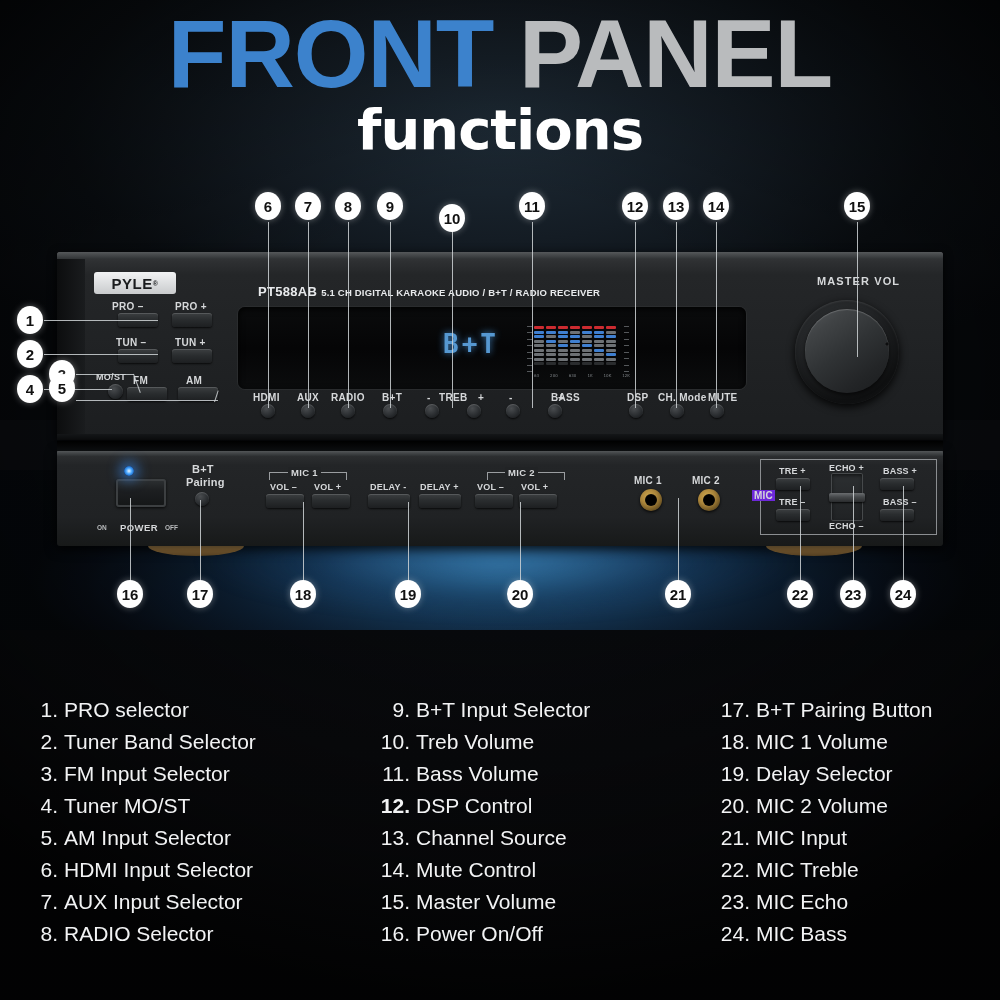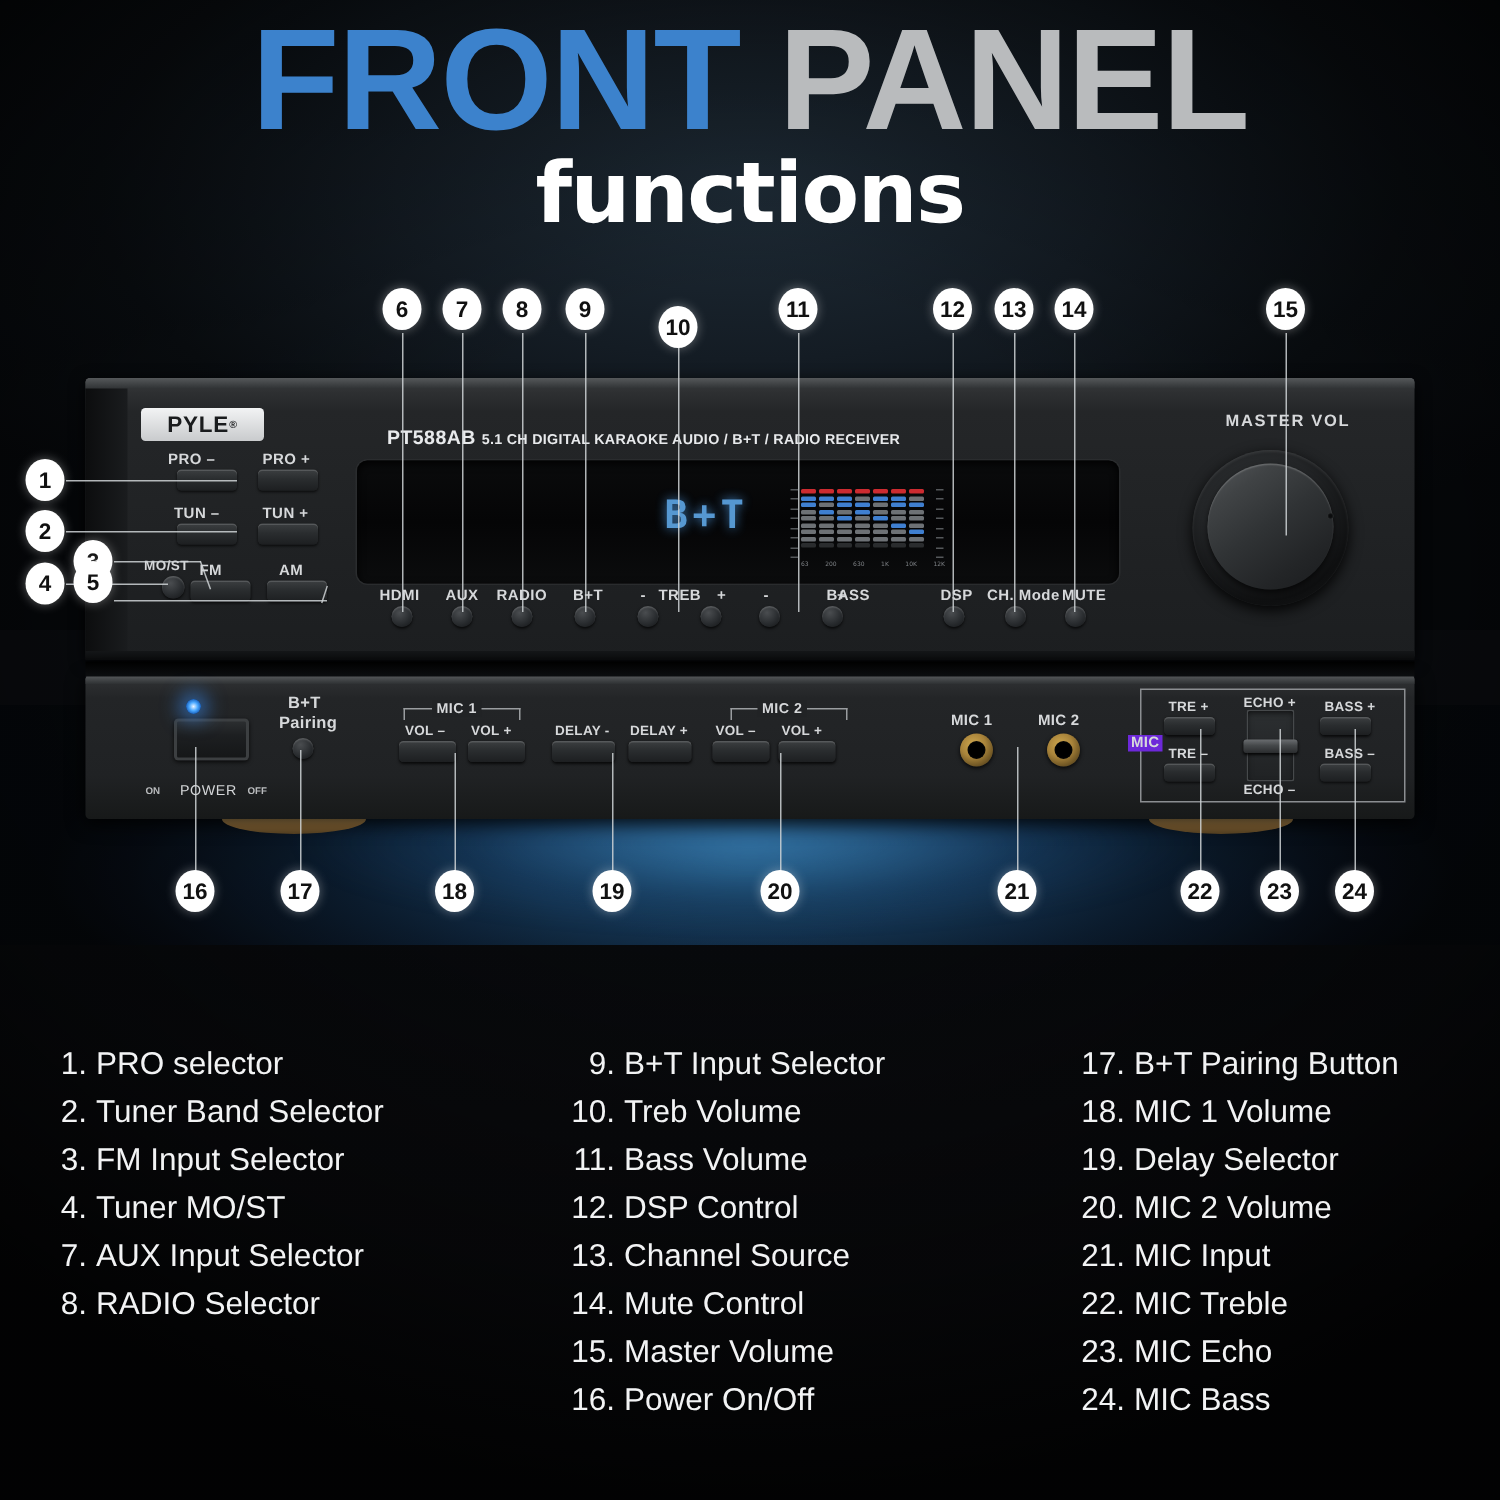--- a/index.html
+++ b/index.html
@@ -187,21 +187,21 @@
     position:absolute;left:116px;top:479px;width:50px;height:28px;border-radius:3px;
     background:linear-gradient(180deg,#2e3133 0%,#1d1f21 40%,#141617 100%);
     box-shadow:inset 0 0 0 2px #3c3f41, 0 1px 3px rgba(0,0,0,.8);
     z-index:14;
   }
   .power-led{
     position:absolute;left:124px;top:466px;width:10px;height:10px;border-radius:50%;
     background:radial-gradient(circle,#eaf4ff 0%,#4aa8ff 40%,#1458b4 75%,rgba(10,40,90,0) 100%);
     box-shadow:0 0 12px 5px rgba(60,140,240,.55);z-index:16;
   }
-  .pw-txt{position:absolute;color:#d4d6d8;font-size:9.5px;font-weight:normal;letter-spacing:.4px;z-index:15;}
+  .pw-txt{position:absolute;color:#d4d6d8;font-size:9.5px;font-weight:bold;letter-spacing:.4px;z-index:15;}
   .pw-sm{position:absolute;color:#b9bbbd;font-size:6.5px;font-weight:bold;z-index:15;}
 
   .bracket{
     position:absolute;border-top:1px solid #9a9da0;border-left:1px solid #9a9da0;border-right:1px solid #9a9da0;
     height:7px;z-index:14;
   }
   .bracket-lbl{
     position:absolute;color:#d6d8da;font-size:9.5px;font-weight:bold;letter-spacing:.3px;z-index:16;
     background:#212325;padding:0 3px;
   }
@@ -565,28 +565,30 @@
       <div class="marker" style="left: 840px; top: 580px;">23</div>
       <div class="marker" style="left: 890px; top: 580px;">24</div>
     </div>
 
   <div class="legend">
     <div class="lg-col" id="lgc1" style="left:24px;">
         <div class="lg-item"><span class="lg-num" style="width: 34px;">1.</span><span>PRO selector</span></div>
         <div class="lg-item"><span class="lg-num" style="width: 34px;">2.</span><span>Tuner Band Selector</span></div>
         <div class="lg-item"><span class="lg-num" style="width: 34px;">3.</span><span>FM Input Selector</span></div>
         <div class="lg-item"><span class="lg-num" style="width: 34px;">4.</span><span>Tuner MO/ST</span></div>
+        <div class="lg-item"><span class="lg-num" style="width: 34px;">5.</span><span>AM Input Selector</span></div>
+        <div class="lg-item"><span class="lg-num" style="width: 34px;">6.</span><span>HDMI Input Selector</span></div>
         <div class="lg-item"><span class="lg-num" style="width: 34px;">7.</span><span>AUX Input Selector</span></div>
         <div class="lg-item"><span class="lg-num" style="width: 34px;">8.</span><span>RADIO Selector</span></div>
       </div>
     <div class="lg-col" id="lgc2" style="left:376px;">
         <div class="lg-item"><span class="lg-num" style="width: 34px;">9.</span><span>B+T Input Selector</span></div>
         <div class="lg-item"><span class="lg-num" style="width: 34px;">10.</span><span>Treb Volume</span></div>
         <div class="lg-item"><span class="lg-num" style="width: 34px;">11.</span><span>Bass Volume</span></div>
-        <div class="lg-item"><span class="lg-num" style="width: 34px;">12.</span><span>DSP Control</span></div>
+        <div class="lg-item"><span class="lg-num" style="width: 34px; font-weight: bold;">12.</span><span>DSP Control</span></div>
         <div class="lg-item"><span class="lg-num" style="width: 34px;">13.</span><span>Channel Source</span></div>
         <div class="lg-item"><span class="lg-num" style="width: 34px;">14.</span><span>Mute Control</span></div>
         <div class="lg-item"><span class="lg-num" style="width: 34px;">15.</span><span>Master Volume</span></div>
         <div class="lg-item"><span class="lg-num" style="width: 34px;">16.</span><span>Power On/Off</span></div>
       </div>
     <div class="lg-col" id="lgc3" style="left:716px;">
         <div class="lg-item"><span class="lg-num" style="width: 34px;">17.</span><span>B+T Pairing Button</span></div>
         <div class="lg-item"><span class="lg-num" style="width: 34px;">18.</span><span>MIC 1 Volume</span></div>
         <div class="lg-item"><span class="lg-num" style="width: 34px;">19.</span><span>Delay Selector</span></div>
         <div class="lg-item"><span class="lg-num" style="width: 34px;">20.</span><span>MIC 2 Volume</span></div>

